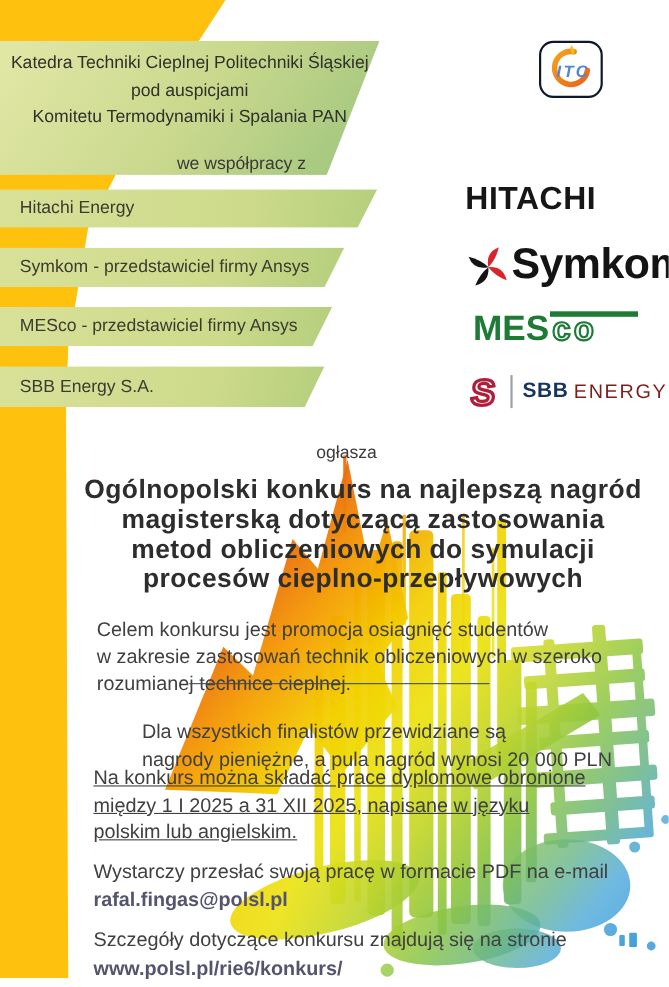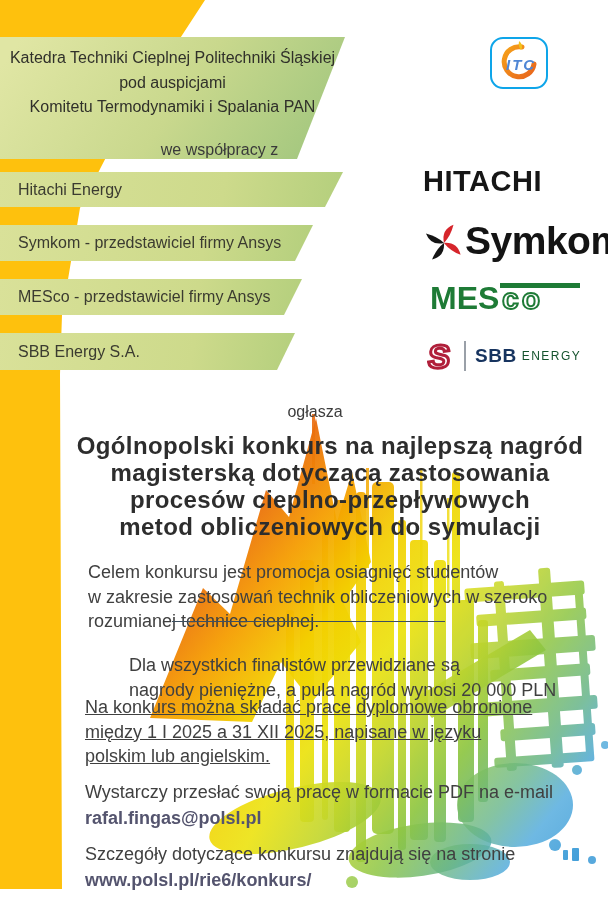--- a/index.html
+++ b/index.html
@@ -34,33 +34,33 @@
     padding-left:18px;box-sizing:border-box;
   }
   .pbar1{top:172px;width:343px;height:35px;}
   .pbar2{top:225px;width:313px;height:36px;}
   .pbar3{top:279px;width:302px;height:36px;}
   .pbar4{top:333px;width:295px;height:37px;}
 
   
   .itc{
     position:absolute;left:490px;top:37px;width:58px;height:52px;
-    border:2px solid #0ea5e9;border-radius:13px;background:#fff;box-sizing:border-box;
+    border:2px solid #0f172a;border-radius:13px;background:#fff;box-sizing:border-box;
   }
   .hitachi{
     position:absolute;left:423px;top:165px;width:165px;
     font-size:29px;font-weight:800;letter-spacing:.5px;color:#161616;
   }
   .symkom{position:absolute;left:425px;top:219px;display:flex;align-items:center;}
   .symkom-text{font-size:39px;font-weight:700;color:#141414;margin-left:2px;letter-spacing:-.5px;}
   .mesco{position:absolute;left:430px;top:281px;}
   .sbb{position:absolute;left:427px;top:339px;display:flex;align-items:center;}
   .sbb-div{width:2px;height:30px;background:#9aa0a8;margin:0 9px 0 7px;}
   .sbb-bold{font-size:19px;font-weight:800;color:#17345f;letter-spacing:.5px;}
-  .sbb-light{font-size:12px;font-weight:400;color:#14532d;letter-spacing:1.5px;margin-left:5px;}
+  .sbb-light{font-size:18px;font-weight:400;color:#7f1d1d;letter-spacing:1.5px;margin-left:5px;}
 
   
   .announce{
     position:absolute;left:20px;top:403px;width:590px;text-align:center;
     font-size:16px;color:#3c3c3c;
   }
   .title{
     position:absolute;left:52px;top:432px;width:556px;text-align:center;
     font-size:24px;font-weight:700;line-height:27px;letter-spacing:.4px;color:#2d2d2d;
   }
@@ -221,22 +221,22 @@
     <div class="sbb-div"></div>
     <span class="sbb-bold">SBB</span>
     <span class="sbb-light">ENERGY</span>
   </div>
 
   <div class="announce">ogłasza</div>
 
   <div class="title">
     <div>Ogólnopolski konkurs na najlepszą nagród</div>
     <div>magisterską dotyczącą zastosowania</div>
+    <div>metod obliczeniowych do symulacji</div>
     <div>procesów cieplno-przepływowych</div>
-    <div>metod obliczeniowych do symulacji</div>
   </div>
 
   <div class="para p1">
     <div>Celem konkursu jest promocja osiagnięć studentów</div>
     <div>w zakresie zastosowań technik obliczeniowych w szeroko</div>
     <div>rozumianej technice cieplnej.</div>
   </div>
 
   <div class="divider"></div>
 

